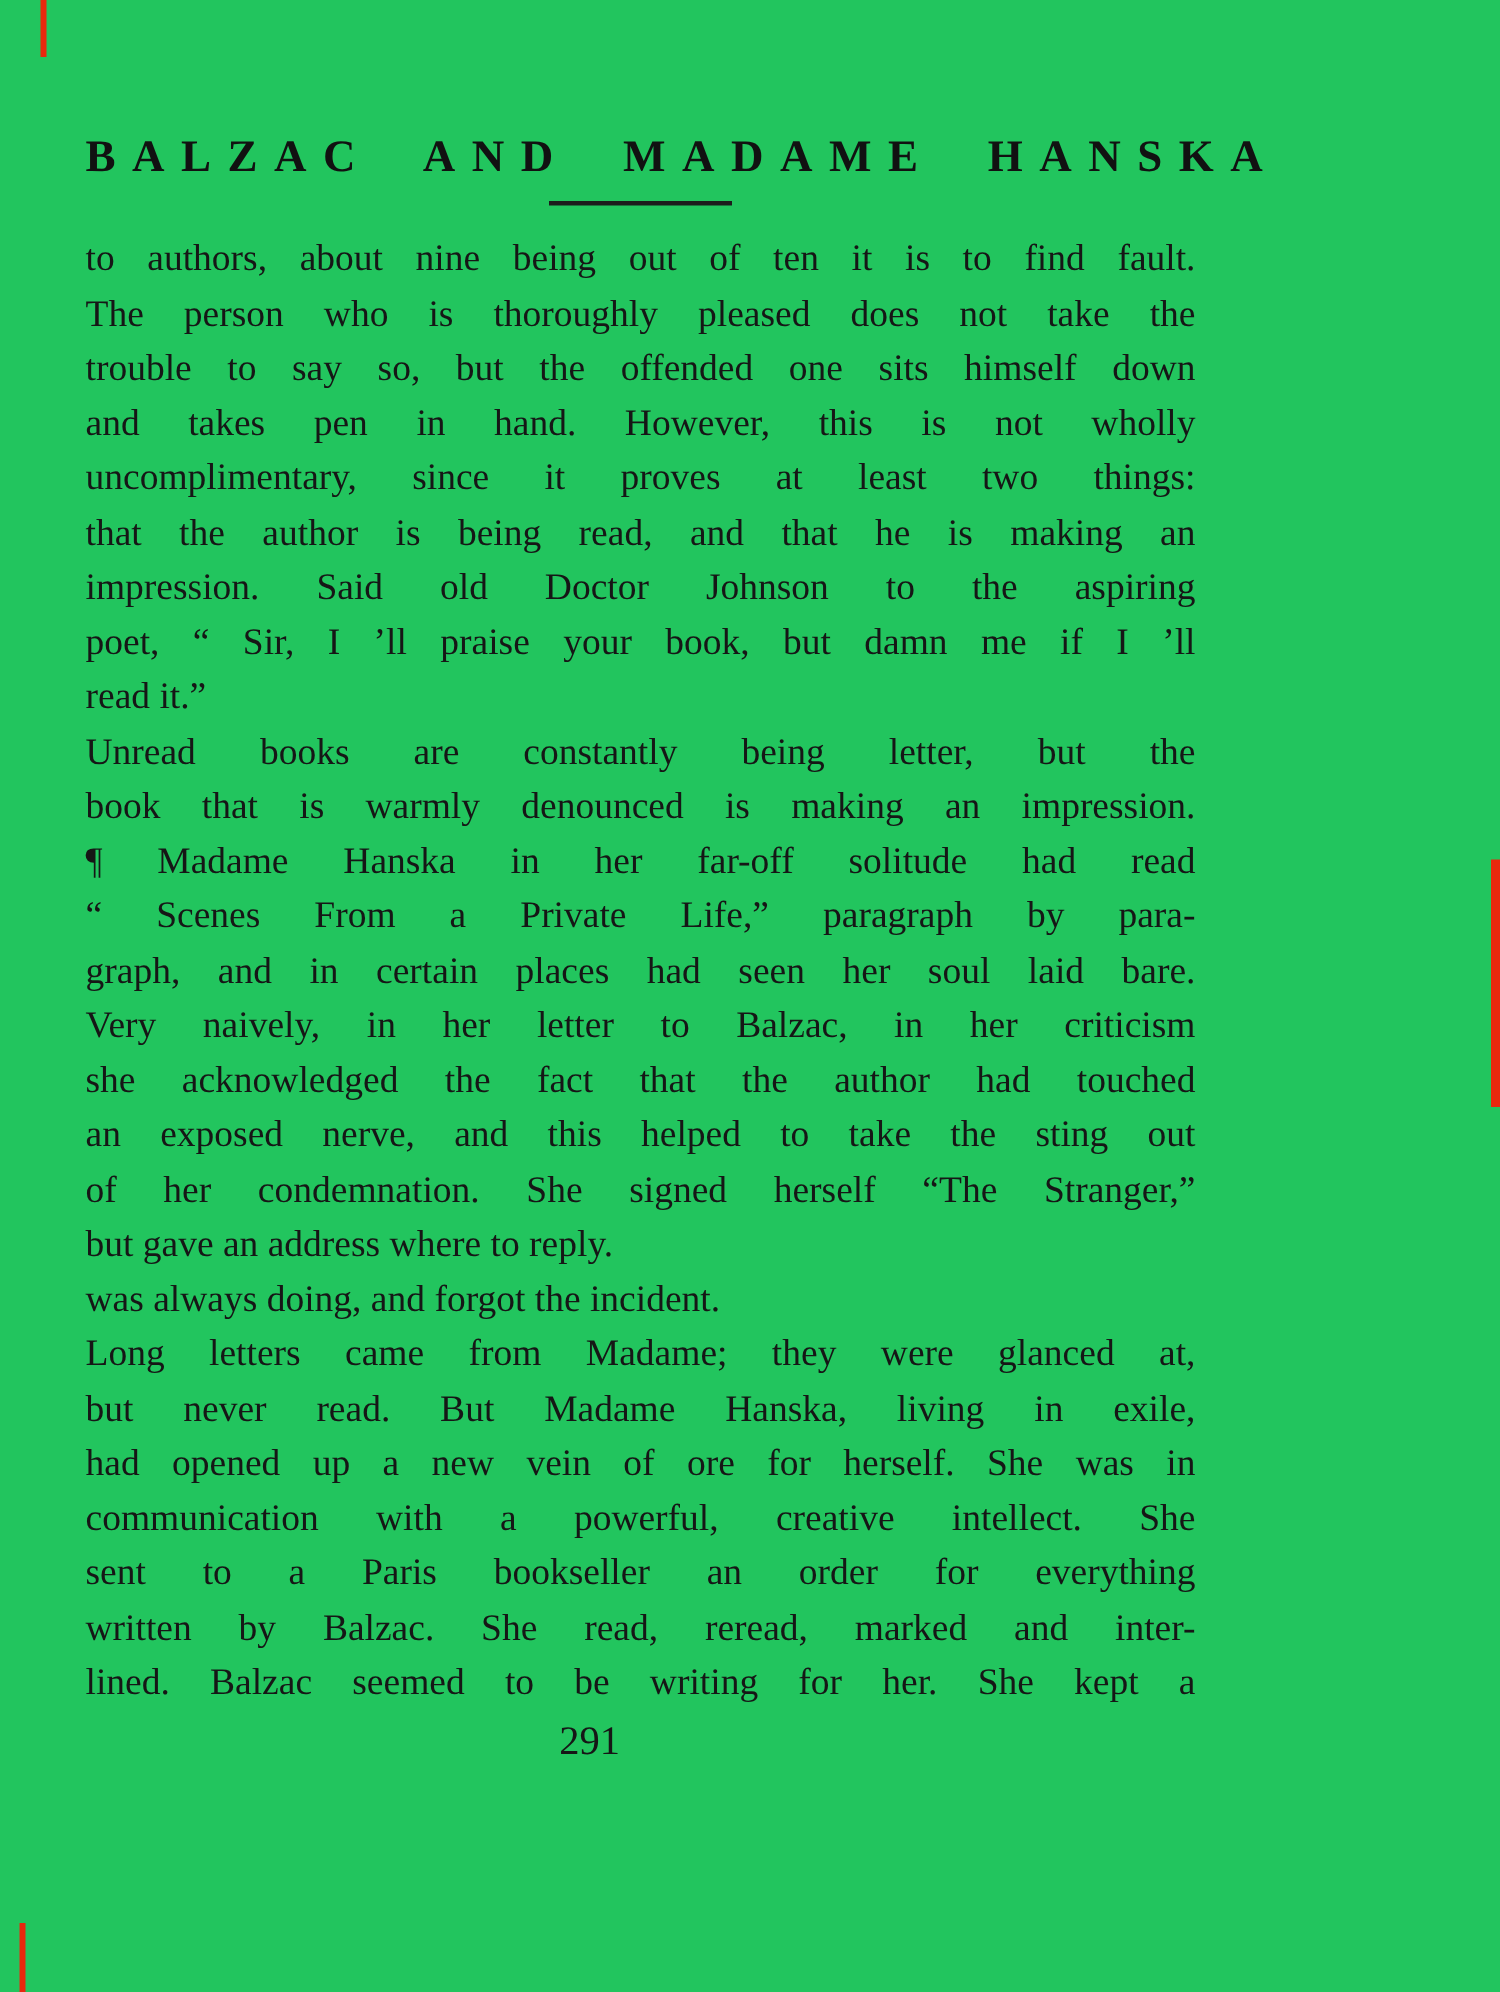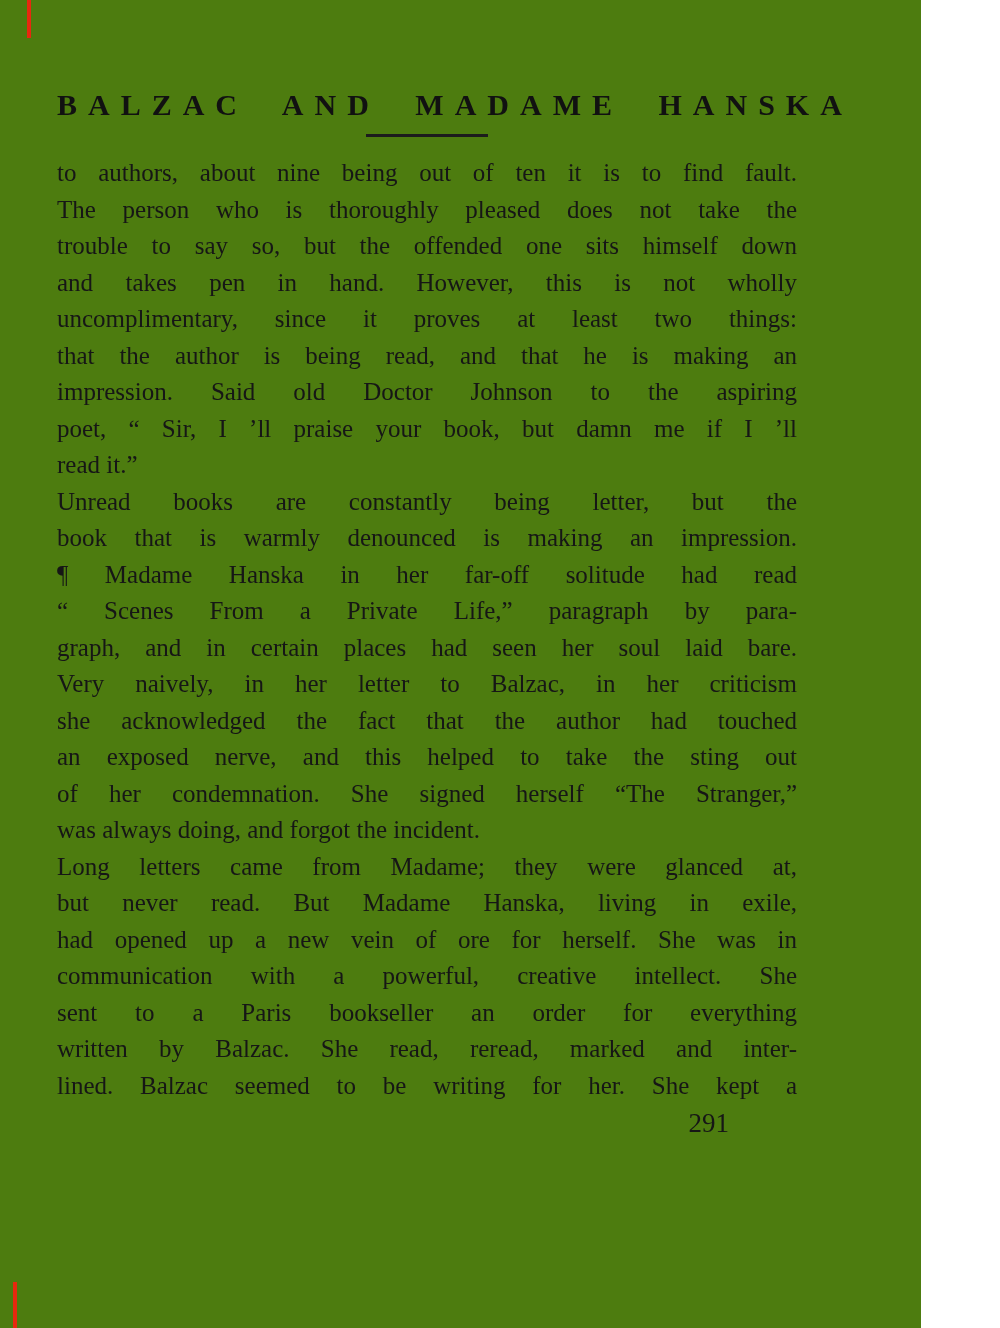--- a/index.html
+++ b/index.html
@@ -2,23 +2,23 @@
 <html><head>
 <meta charset="utf-8">
 <style>
   html, body {
     margin: 0;
     padding: 0;
     background: #ffffff;
   }
   .page {
     position: relative;
-    width: 921px;
+    width: 1000px;
     height: 1328px;
-    background: #4d7c0f;
+    background: #22c55e;
     overflow: hidden;
     font-family: "Liberation Serif", serif;
     color: #161616;
   }
   .text-column {
     position: absolute;
     left: 57px;
     top: 88px;
     width: 740px;
   }
@@ -47,21 +47,21 @@
     text-align: justify;
     text-align-last: justify;
     white-space: normal;
   }
   .tline.short {
     text-align-last: left;
   }
   .page-number {
     margin-top: 4px;
     font-size: 27px;
-    text-align: right;
+    text-align: center;
     padding-right: 68px;
     color: #161616;
   }
   .artifact {
     position: absolute;
     background: #e8280e;
   }
   .artifact-top-left    { left: 27px;  top: 0;      width: 4px; height: 38px; }
   .artifact-right       { left: 994px; top: 573px;  width: 6px; height: 165px; }
   .artifact-bottom-left { left: 13px;  top: 1282px; width: 4px; height: 46px; }
@@ -90,20 +90,21 @@
         <div class="tline short">read it.”</div>
         <div class="tline">Unread books are constantly being letter, but the</div>
         <div class="tline">book that is warmly denounced is making an impression.</div>
         <div class="tline">¶ Madame Hanska in her far-off solitude had read</div>
         <div class="tline">“ Scenes From a Private Life,” paragraph by para-</div>
         <div class="tline">graph, and in certain places had seen her soul laid bare.</div>
         <div class="tline">Very naively, in her letter to Balzac, in her criticism</div>
         <div class="tline">she acknowledged the fact that the author had touched</div>
         <div class="tline">an exposed nerve, and this helped to take the sting out</div>
         <div class="tline">of her condemnation. She signed herself “The Stranger,”</div>
+        <div class="tline short">but gave an address where to reply.</div>
         <div class="tline short">was always doing, and forgot the incident.</div>
         <div class="tline">Long letters came from Madame; they were glanced at,</div>
         <div class="tline">but never read. But Madame Hanska, living in exile,</div>
         <div class="tline">had opened up a new vein of ore for herself. She was in</div>
         <div class="tline">communication with a powerful, creative intellect. She</div>
         <div class="tline">sent to a Paris bookseller an order for everything</div>
         <div class="tline">written by Balzac. She read, reread, marked and inter-</div>
         <div class="tline">lined. Balzac seemed to be writing for her. She kept a</div>
       </div>
     <div class="page-number">291</div>

